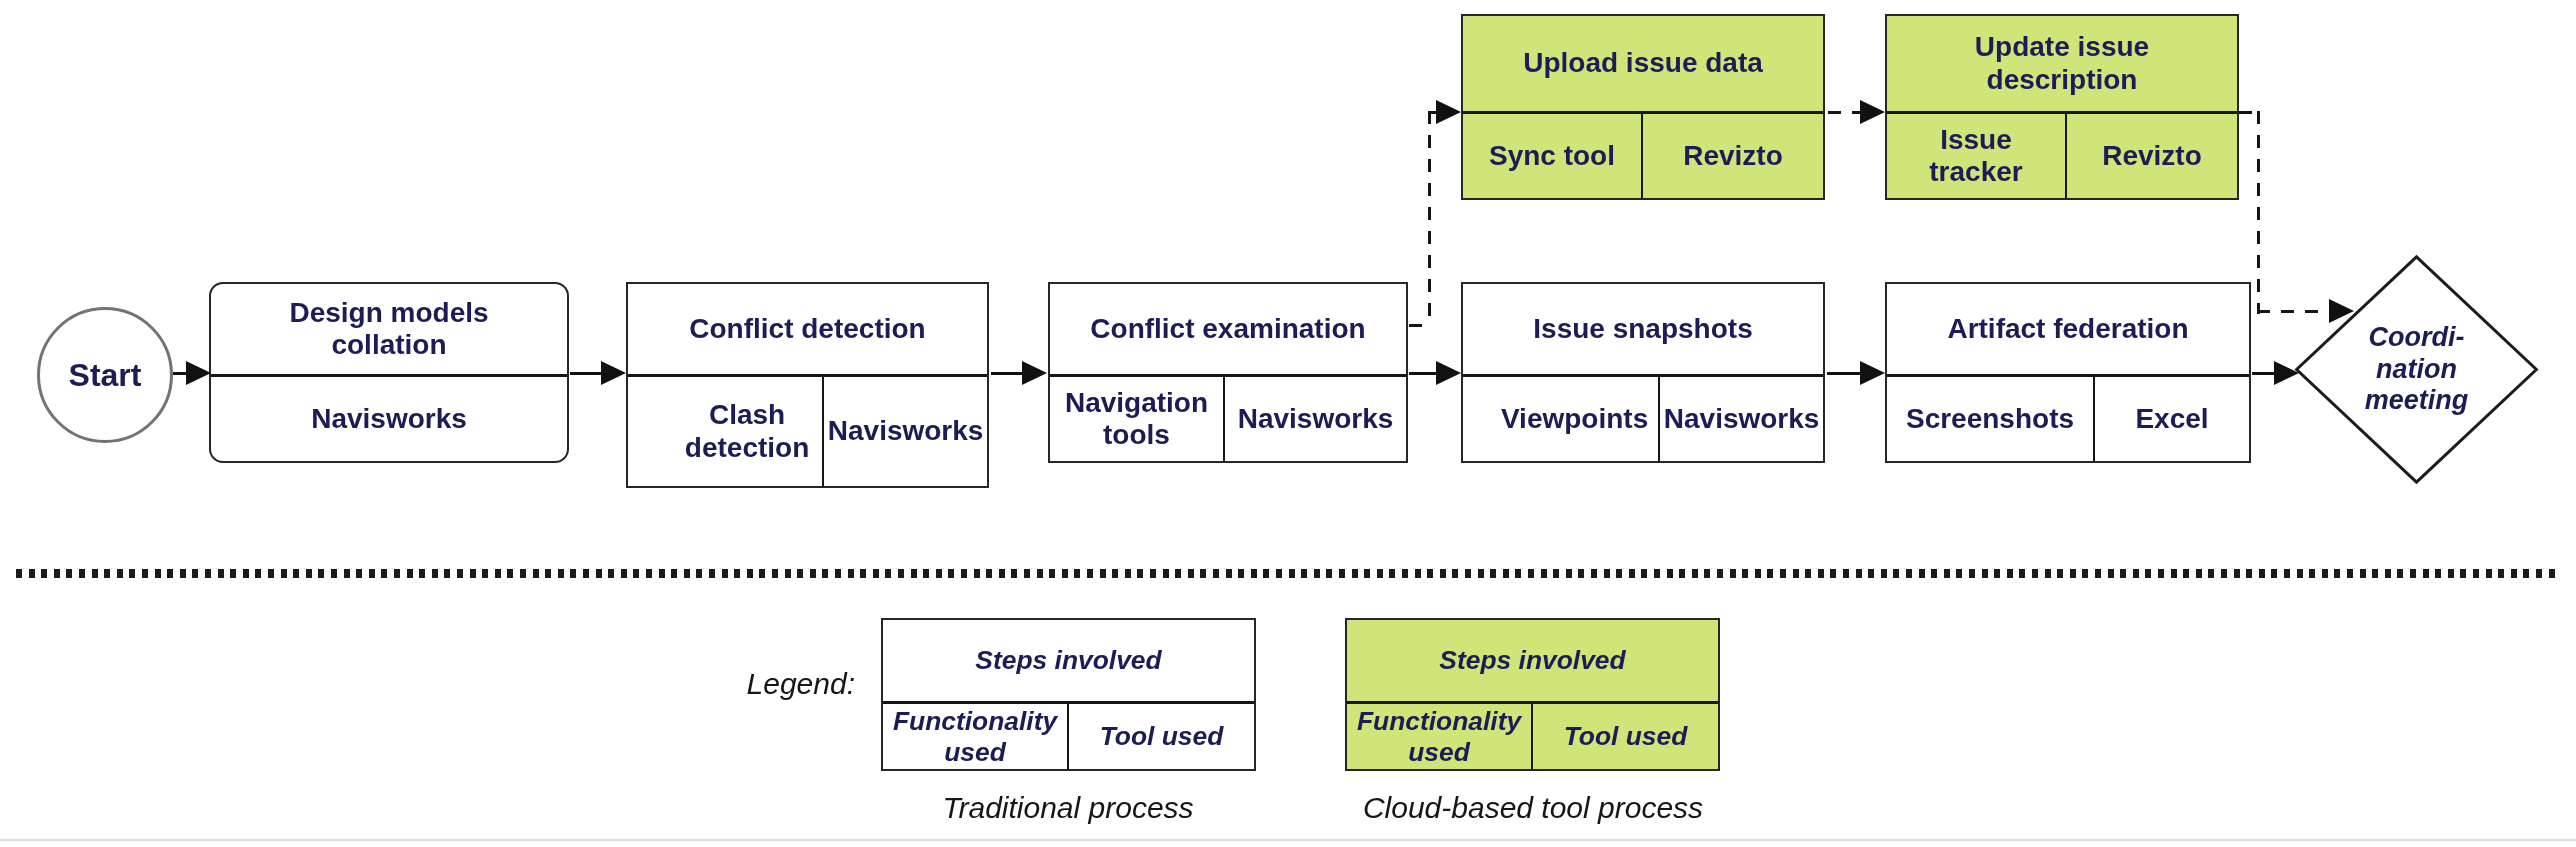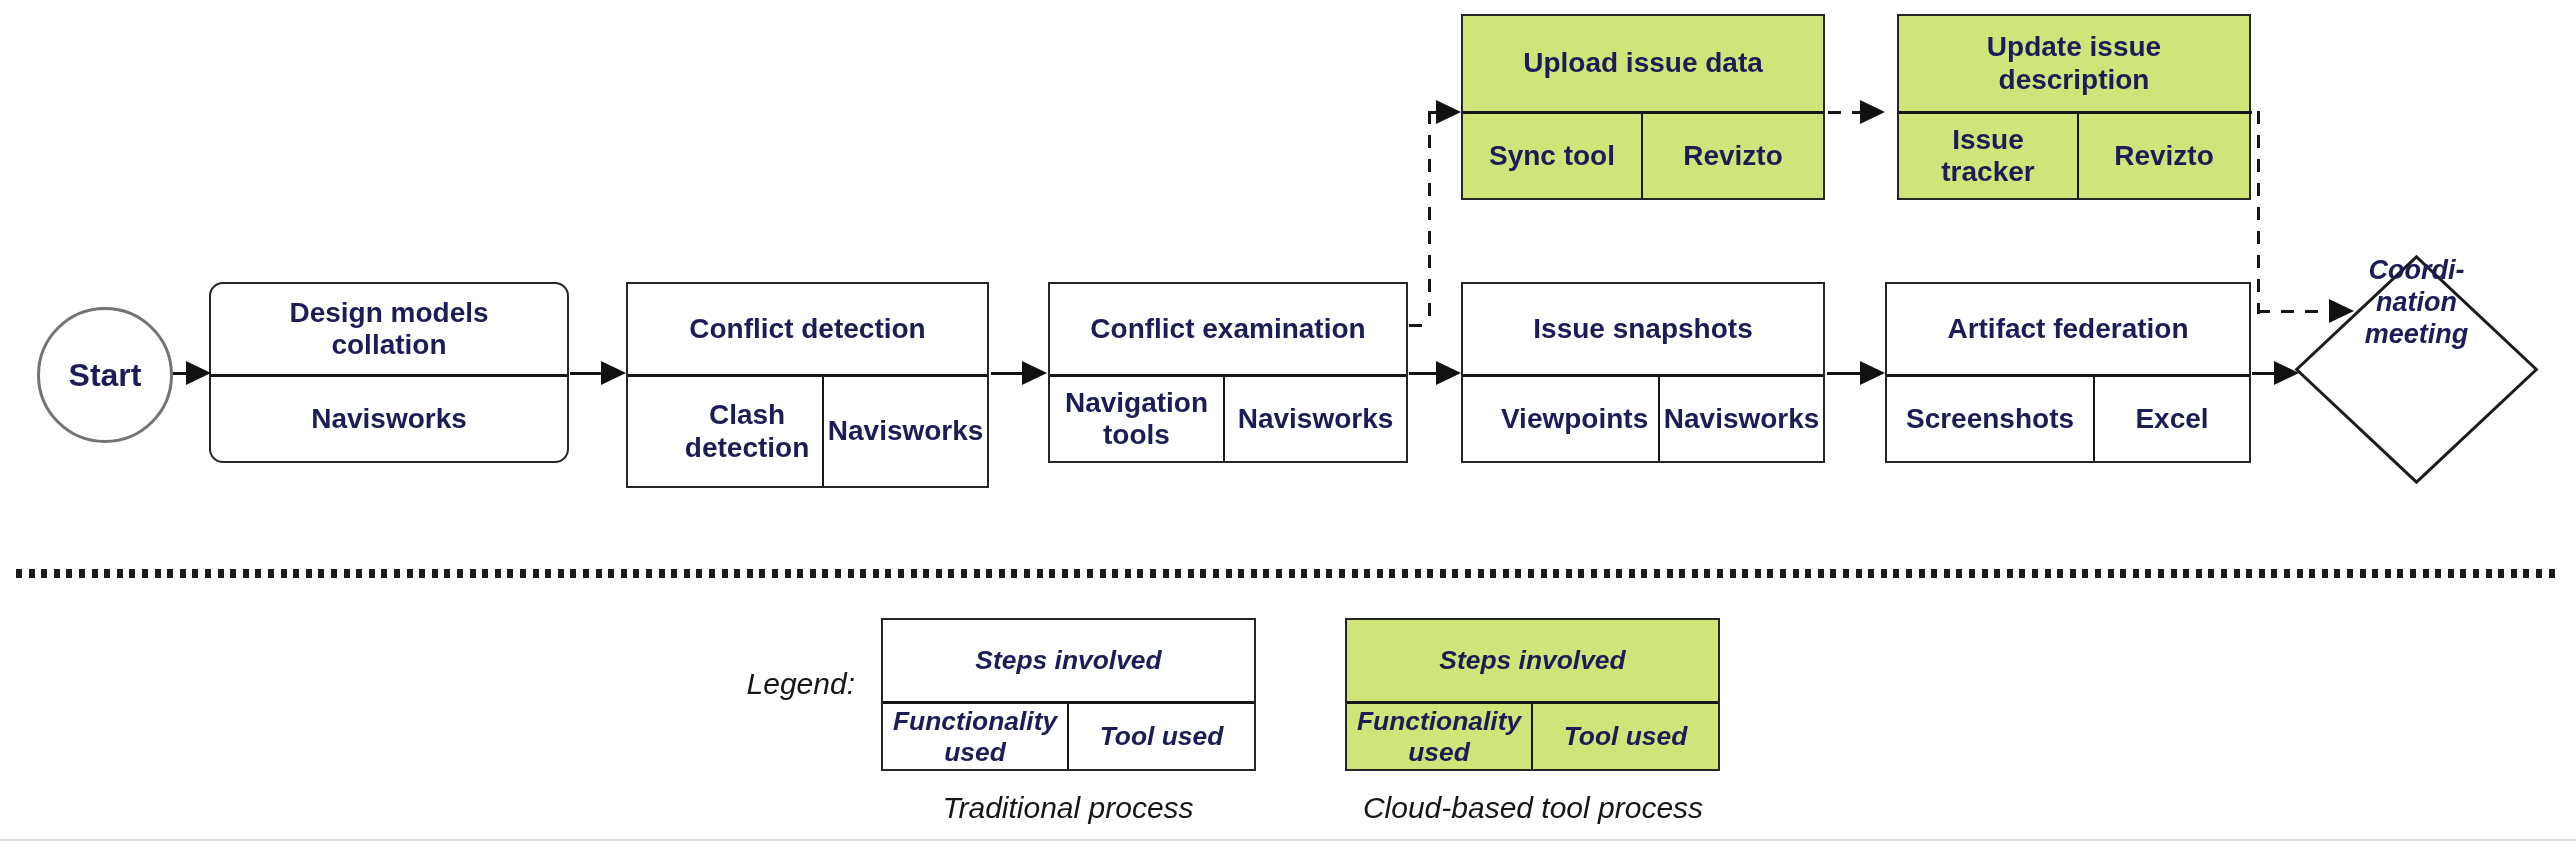--- a/index.html
+++ b/index.html
@@ -54,21 +54,21 @@
     background:#ffffff;
     display:flex;align-items:center;justify-content:center;
     font-weight:bold;font-size:32px;color:#1c1c56;
     box-sizing:border-box;
   }
   
   .diamond-wrap{position:absolute;left:2294px;top:255px;width:245px;height:229px;}
   .diamond-wrap svg{position:absolute;left:0;top:0;}
   .diamond-text{
     position:absolute;left:0;top:0;width:100%;height:100%;
-    display:flex;flex-direction:column;align-items:center;
+    display:flex;flex-direction:column;align-items:center;justify-content:center;
     font-weight:bold;font-style:italic;font-size:27px;line-height:1.18;
     color:#1c1c56;text-align:center;
   }
   
   .hline{position:absolute;height:3px;background:#111111;}
   .ahead{
     position:absolute;width:0;height:0;
     border-left:25px solid #111111;
     border-top:12px solid transparent;
     border-bottom:12px solid transparent;
@@ -101,21 +101,21 @@
 <div class="canvas">
 
   <div class="node cloud-step" style="left: 1461px; top: 14px; width: 364px; height: 186px; background-color: rgb(207, 229, 122);">
     <div class="title">Upload issue data</div>
     <div class="cells">
       <div class="cell func" style="width:180px;">Sync tool</div>
       <div class="cell tool">Revizto</div>
     </div>
   </div>
 
-  <div class="node cloud-step" style="left: 1885px; top: 14px; width: 354px; height: 186px; background-color: rgb(207, 229, 122); margin-left: 12px;">
+  <div class="node cloud-step" style="left: 1885px; top: 14px; width: 354px; height: 186px; background-color: rgb(207, 229, 122);">
     <div class="title">Update issue description</div>
     <div class="cells">
       <div class="cell func" style="width:180px;padding:0 27px;">Issue tracker</div>
       <div class="cell tool">Revizto</div>
     </div>
   </div>
 
   <div class="start-circle">Start</div>
 
   <div class="node main-step" style="left:209px;top:282px;width:360px;height:181px;border-radius:14px;">

